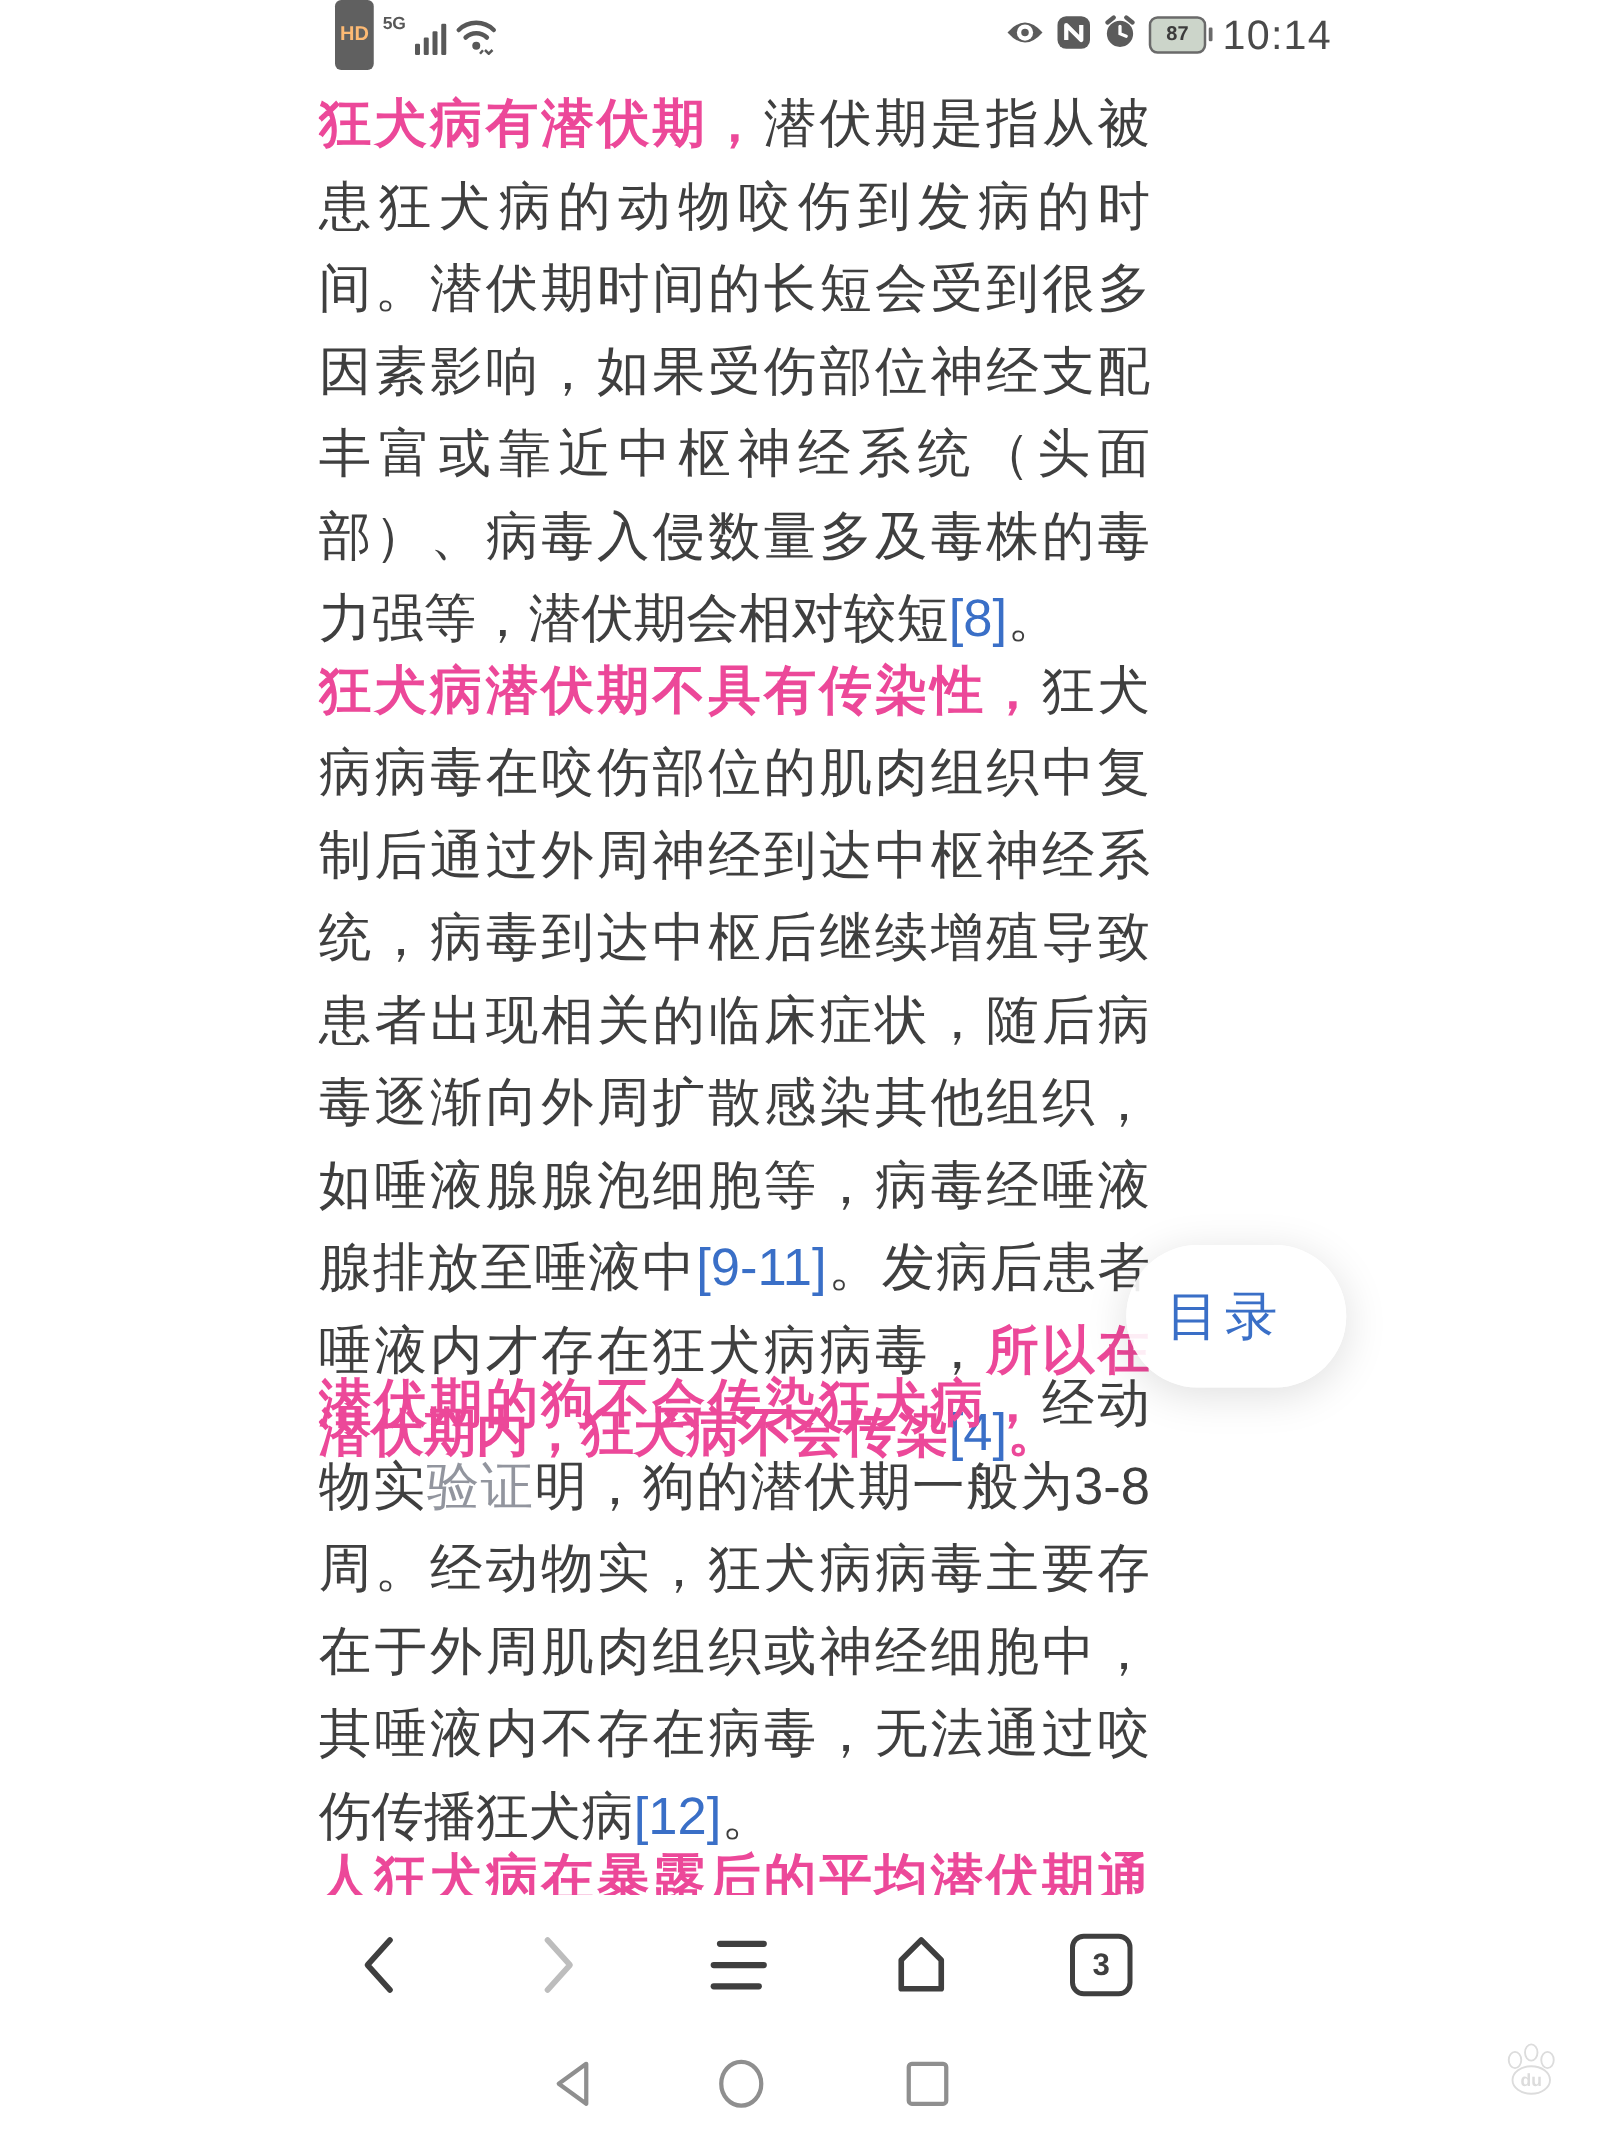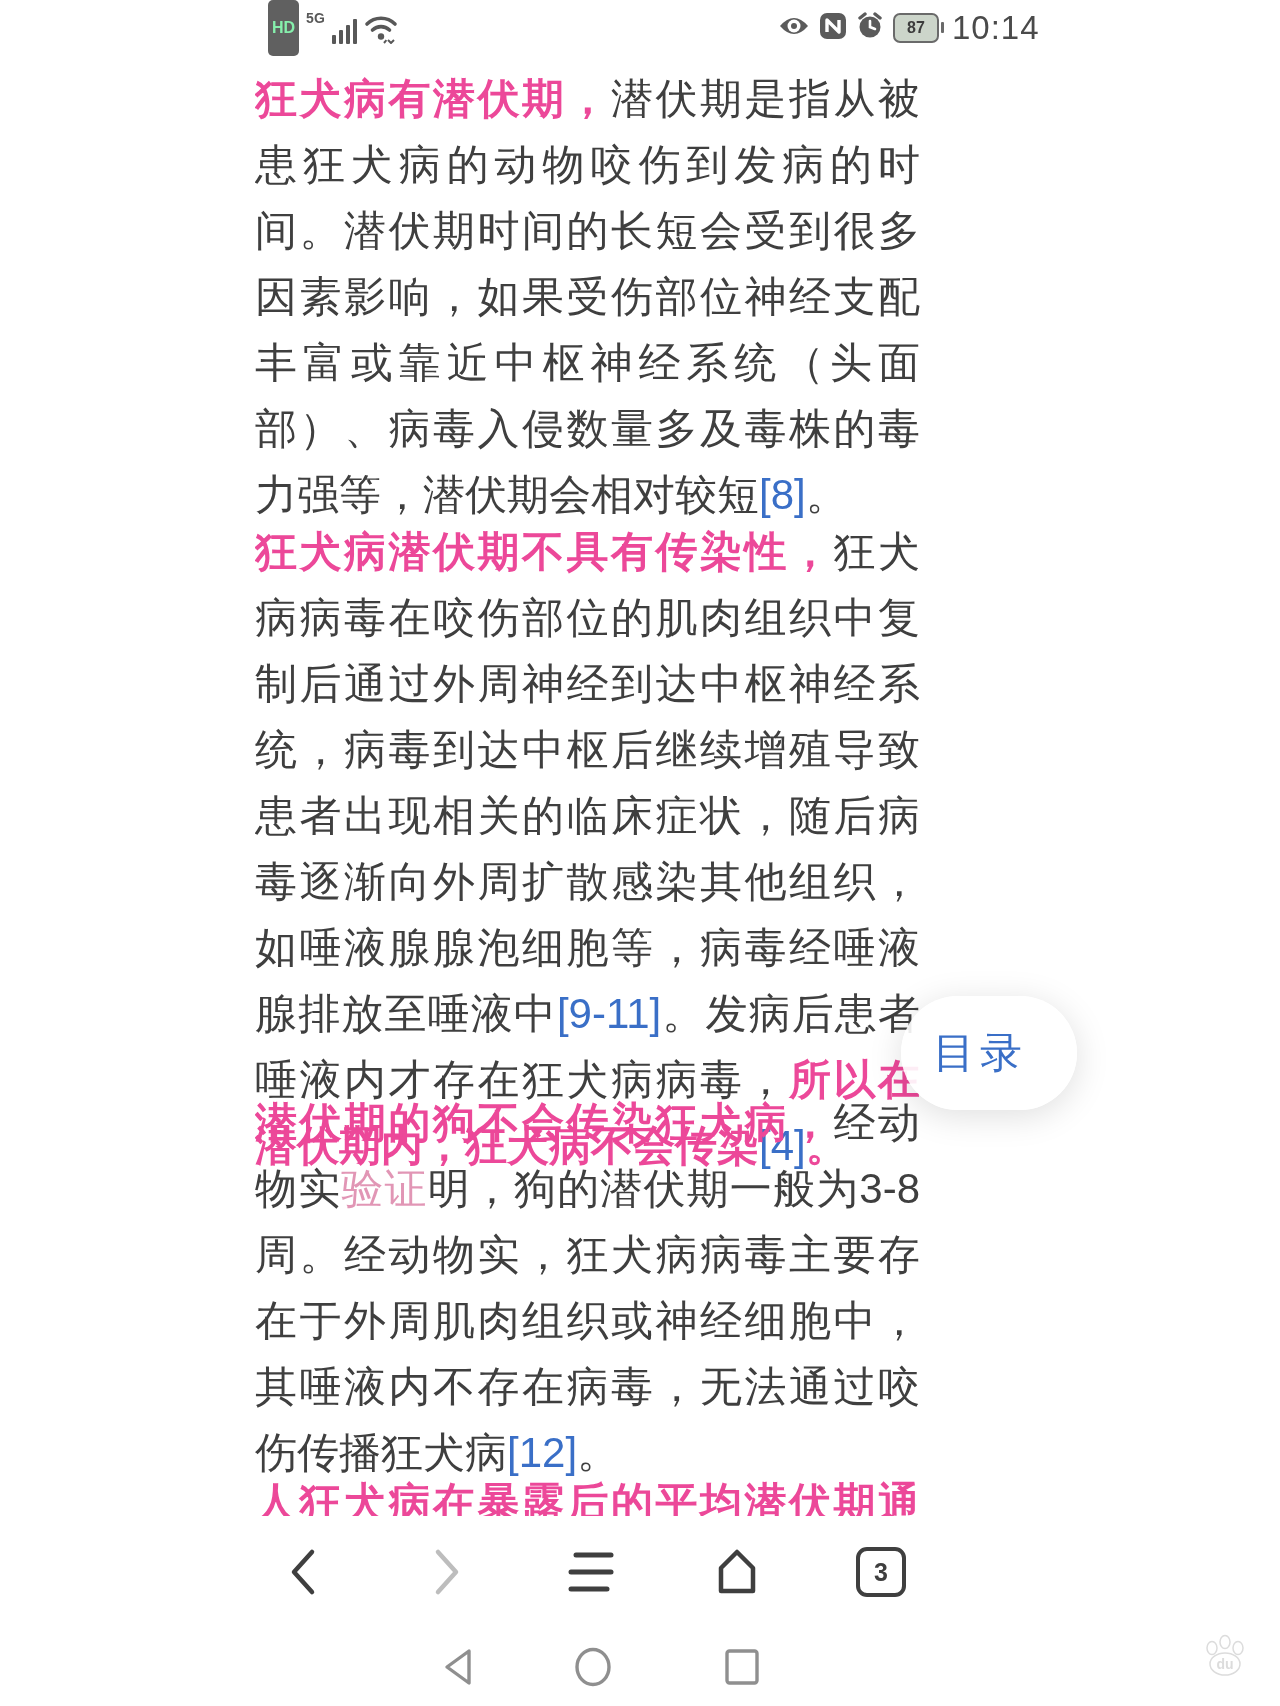--- a/index.html
+++ b/index.html
@@ -3,40 +3,40 @@
 <meta charset="utf-8">
 <style>
   html,body{margin:0;padding:0;}
   body{
     width:1280px;height:1706px;position:relative;background:#ffffff;
     font-family:"Liberation Sans",sans-serif;overflow:hidden;
   }
   
   .status-bar{position:absolute;left:0;top:0;width:1280px;height:56px;}
   .sb-left{position:absolute;left:268px;top:12px;display:flex;align-items:flex-end;gap:7px;height:32px;}
-  .hd-badge{background:#606060;color:#86efac;font-weight:bold;font-size:16px;line-height:16px;
+  .hd-badge{background:#606060;color:#fdba74;font-weight:bold;font-size:16px;line-height:16px;
     padding:20px 4px;border-radius:5px;align-self:center;}
   .net-label{font-size:14px;font-weight:bold;color:#585858;align-self:flex-start;margin-top:-2px;}
   .sig-bars{display:flex;align-items:flex-end;gap:3px;height:26px;}
   .sig-bars span{display:block;width:4px;background:#585858;border-radius:1px;}
   .wifi-wrap{position:relative;width:34px;height:30px;}
-  .sb-right{position:absolute;left:778px;top:10px;display:flex;align-items:center;gap:9px;height:36px;}
+  .sb-right{position:absolute;left:804px;top:10px;display:flex;align-items:center;gap:9px;height:36px;}
   .battery{position:relative;width:42px;height:26px;border:2.5px solid #6a6a6a;border-radius:7px;
     background:#ccd5ca;display:flex;align-items:center;justify-content:center;}
   .battery .pct{font-size:16px;color:#3c3c3c;font-weight:bold;}
   .battery .nub{position:absolute;right:-7px;top:7px;width:3.5px;height:11px;background:#6a6a6a;border-radius:1px;}
   .sb-time{font-size:33px;color:#4a4a4a;letter-spacing:1px;margin-left:4px;}
   
   .article{position:absolute;left:255px;top:0;width:665px;height:1516px;overflow:hidden;}
   .para{position:absolute;left:0;width:665px;margin:0;font-size:42px;line-height:66px;
     text-align:justify;color:#3f3f3f;}
   .para.p1{top:66px;} .para.p2{top:519px;} .para.p3{top:1090px;} .para.p4{top:1470px;}
   .seg-bold{font-weight:900;color:#ec4899;}
   .seg-link{color:#3a6fc7;}
-  .seg-hidden{color:#be185d;opacity:.45;}
+  .seg-hidden{color:#0f172a;opacity:.45;}
   
   .toc-pill{position:absolute;left:901px;top:996px;width:176px;height:114px;
     background:rgba(255,255,255,0.9);border-radius:57px;
     box-shadow:0 6px 34px rgba(0,0,0,0.13);display:flex;align-items:center;z-index:5;}
   .toc-pill .toc-label{margin-left:32px;font-size:42px;color:#3a6fc7;letter-spacing:5px;}
   
   .browser-bar{position:absolute;left:0;top:1516px;width:1280px;height:112px;background:#fff;z-index:6;}
   .bb-icon{position:absolute;top:0;height:112px;display:flex;align-items:center;justify-content:center;}
   .bb-back{left:268px;width:70px;} .bb-fwd{left:412px;width:70px;}
   .bb-menu{left:556px;width:70px;} .bb-home{left:702px;width:70px;} .bb-tabs{left:846px;width:70px;}

